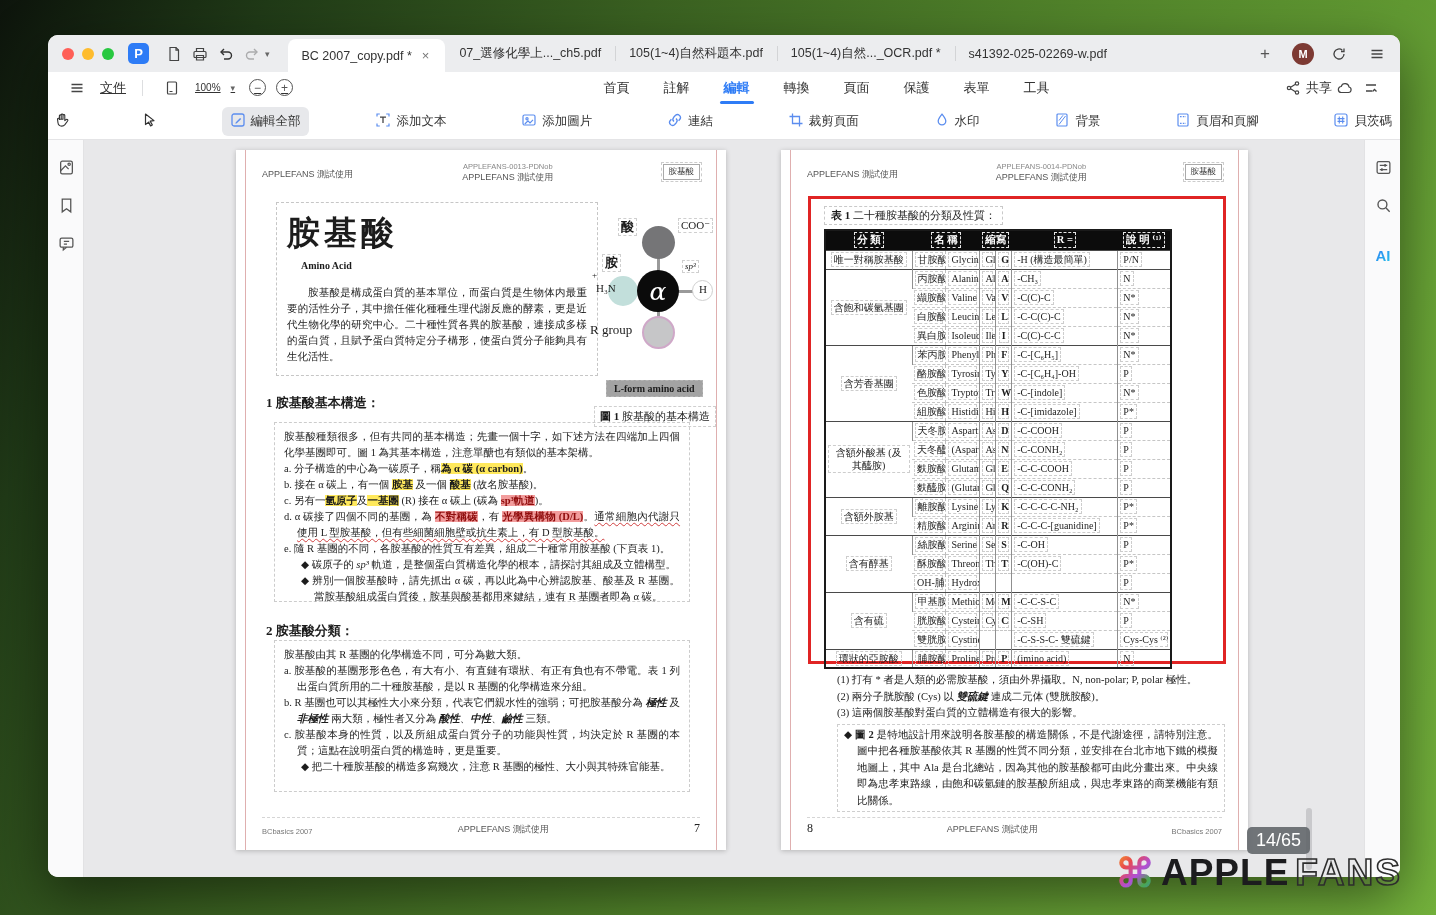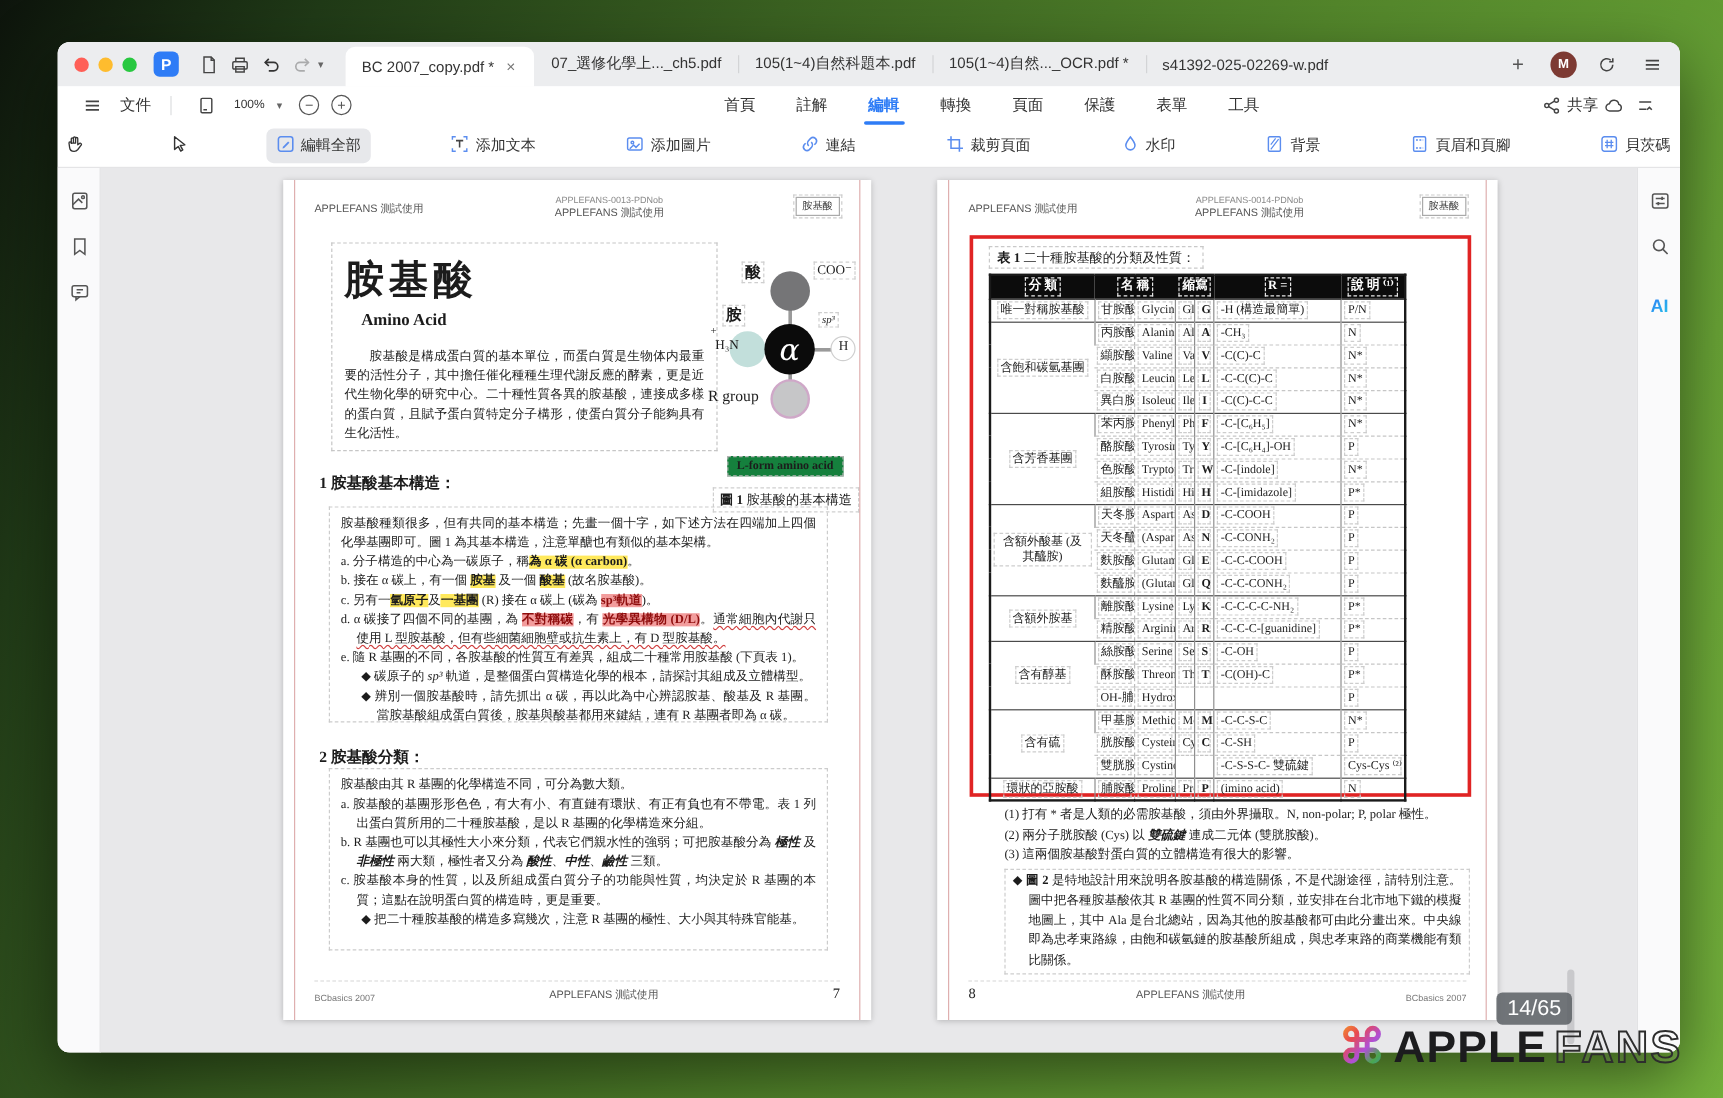--- a/index.html
+++ b/index.html
@@ -29,21 +29,21 @@
   .tab + .tab::before { content:""; position:absolute; left:0; top:7px; bottom:7px; width:1px; background:#d3d4d6; }
   .tab.active { background:#fff; border-radius:8px 8px 0 0; height:33px; margin-top:4px; }
   .tab.active::before, .tab.active + .tab::before { display:none; }
   .tab-close { color:#777; font-size:13px; padding:0 2px; }
   .tab-plus { font-size:17px; color:#555; padding:0 10px; }
   .tb-right { display:flex; align-items:center; gap:12px; margin-left:auto; }
   .avatar { width:22px; height:22px; border-radius:50%; background:#7d3a33; color:#fff; font-size:11px;
     font-weight:bold; display:flex; align-items:center; justify-content:center; }
   
   .menubar { height:31px; background:#fff; display:flex; align-items:center; padding:0 16px; font-size:13px; color:#333; }
-  .mb-left { display:flex; align-items:center; gap:10px; }
+  .mb-left { display:flex; align-items:center; gap:10px;text-decoration:underline; }
   .vsep { width:1px; height:16px; background:#dddee0; margin:0 6px; }
   .zoomval { font-size:10px; color:#333; }
   .zoom-btn { width:17px; height:17px; border:1.4px solid #555; border-radius:50%; font-size:12px; color:#555;
     display:flex; align-items:center; justify-content:center; line-height:1; }
   .menu { display:flex; gap:30px; margin:0 auto; transform:translateX(40px); }
   .menu-item { position:relative; padding:5px 2px; color:#333; }
   .menu-item.active { color:#2e7cf6; font-weight:bold; }
   .menu-item.active::after { content:""; position:absolute; left:-2px; right:-2px; bottom:-2px; height:3px;
     border-radius:2px; background:#2e7cf6; }
   .mb-right { display:flex; align-items:center; gap:0; color:#333; }
@@ -81,21 +81,21 @@
   .ph-badge { font-size:8.5px; border:1px solid #aaa; outline:1px dashed #ccc; outline-offset:1px;
     padding:1px 5px; color:#333; margin-top:2px; }
   .pf { position:absolute; left:26px; right:26px; bottom:14px; display:flex; align-items:flex-end;
     border-top:1px dashed #d5d5d5; padding-top:3px; }
   .pf-small { font-size:7.5px; color:#777; font-family:"Liberation Sans",sans-serif; }
   .pf-center { flex:1; text-align:center; font-size:9px; color:#555; font-family:"Liberation Sans",sans-serif; }
   .pf-num { font-size:12px; color:#222; }
   
   .intro-box { position:absolute; left:40px; top:52px; width:322px; height:174px; border:1px dashed #c6c6c6; padding:8px 10px; }
   .doc-title { font-size:33px; font-weight:bold; letter-spacing:4px; }
-  .doc-sub { font-size:14px; font-weight:bold; margin:4px 0 0 14px; }
+  .doc-sub { font-size:10px; font-weight:bold; margin:4px 0 0 14px; }
   .para { font-size:10.5px; line-height:16px; text-align:justify; }
   .p-indent { text-indent:2em; margin-top:14px; }
   .p-first { }
   .p-item { padding-left:13px; text-indent:-13px; }
   .p-diamond { padding-left:30px; text-indent:-13px; }
   .sec-head { position:absolute; left:30px; font-size:13px; font-weight:bold; }
   .s1-head { top:244px; } .s2-head { top:472px; }
   .sec-box { position:absolute; left:38px; width:416px; border:1px dashed #cccccc; padding:6px 9px; }
   .s1-box { top:272px; height:180px; } .s2-box { top:490px; height:152px; }
   .s-y { background:#ffe95c; font-weight:bold; }
@@ -104,21 +104,21 @@
   .s-b { font-weight:bold; } .s-i { font-style:italic; } .s-bi { font-weight:bold; font-style:italic; }
   
   .figure { position:absolute; left:358px; top:70px; width:130px; height:230px; font-size:11px; }
   .fline { position:absolute; background:#9a9a9a; }
   .fcirc { position:absolute; border-radius:50%; }
   .flabel { position:absolute; border:1px dashed #cfcfcf; padding:0 2px; line-height:1.2; background:rgba(255,255,255,.0); }
   .f-bold { font-weight:bold; font-size:13px; }
   .alpha { color:#fff; font-family:"DejaVu Serif",serif; font-style:italic; font-size:25px;
     display:flex; align-items:center; justify-content:center; }
   .lform { position:absolute; left:12px; top:160px; border:1px dashed #b5b5b5; padding:2px 7px;
-    font-size:10px; font-weight:bold; background:#15803d; white-space:nowrap; }
+    font-size:10px; font-weight:bold; background:#a3a3a3; white-space:nowrap; }
   .fcap { position:absolute; left:0px; top:186px; border:1px dashed #cfcfcf; padding:2px 5px; font-size:11px; white-space:nowrap; }
   
   .redrect { position:absolute; left:27px; top:46px; width:418px; height:468px; border:3px solid #e02424; padding:6px 0 0 13px; }
   .tbl-cap { display:inline-block; border:1px dashed #c9c9c9; padding:1px 6px; font-size:11px; margin-bottom:4px; }
   table.amino { border-collapse:collapse; width:348px; table-layout:fixed; font-size:10px;
     font-family:"Liberation Serif","DejaVu Serif",serif; border:2px solid #1a1a1a; }
   .amino th { background:#0c0c0c; color:#fff; font-weight:bold; height:20px; font-size:10.5px; }
   .amino th .ebox { border-color:#e6e6e6; }
   .amino td { height:19px; padding:0 2px; border-top:1px dashed #c6c6c6; overflow:hidden; white-space:nowrap; }
   .amino td+td { border-left:1px solid #8f8f8f; }

